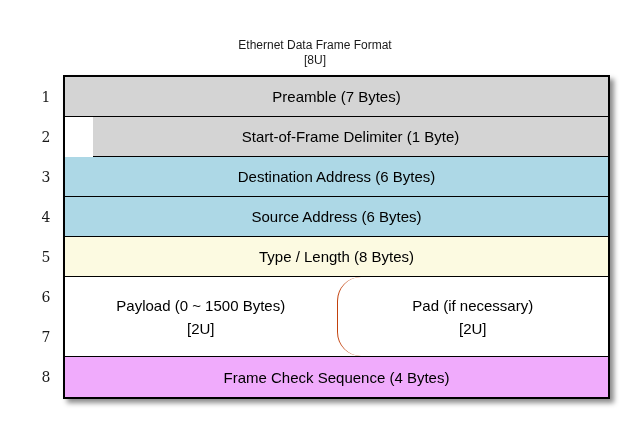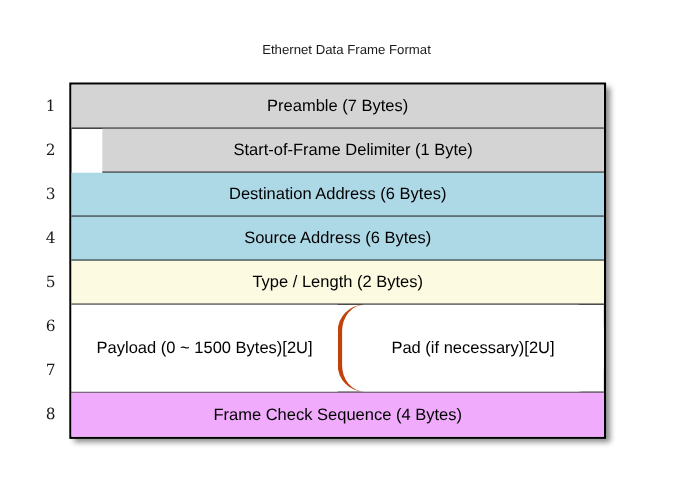--- a/index.html
+++ b/index.html
@@ -34,21 +34,21 @@
     line-height: 40px;
     text-align: center;
     font-family: "DejaVu Serif", serif;
     font-size: 14px;
     color: #1a1a1a;
   }
   .frame-table {
     position: absolute;
     left: 63px;
     top: 75px;
-    width: 488px;
+    width: 547px;
     height: 324px;
     border: 2px solid #000000;
     background: #ffffff;
     box-shadow: 4px 4px 5px rgba(0,0,0,0.45);
     display: flex;
     flex-direction: column;
   }
   .field-row {
     height: 40px;
     border-bottom: 1px solid #000000;
@@ -61,35 +61,36 @@
   .field-row--split {
     height: 80px;
     padding: 0;
     display: flex;
     flex-direction: row;
     align-items: stretch;
   }
   .split-cell {
     flex: 1 1 50%;
     display: flex;
-    flex-direction: row;
+    flex-direction: column;
     align-items: center;
     justify-content: center;
     line-height: 23px;
     font-size: 15px;
   }
-  .split-cell--right { border-left: 4px solid #c2410c; border-radius: 24px; }
+  .split-cell--right { border-left: 1px solid #c2410c; border-radius: 24px; }
 </style>
 </head>
 <body>
 
 <div class="canvas">
 
   <div class="title-block">
     <div>Ethernet Data Frame Format</div>
+    <div>[8U]</div>
   </div>
 
   <div class="row-numbers">
     <div class="row-num">1</div>
     <div class="row-num">2</div>
     <div class="row-num">3</div>
     <div class="row-num">4</div>
     <div class="row-num">5</div>
     <div class="row-num">6</div>
     <div class="row-num">7</div>
@@ -108,21 +109,21 @@
 
     <div class="field-row" style="background-color: rgb(173, 216, 230); align-items: center;">
       <span>Destination Address (6 Bytes)</span>
     </div>
 
     <div class="field-row" style="background-color: rgb(173, 216, 230); text-align: center;">
       <span>Source Address (6 Bytes)</span>
     </div>
 
     <div class="field-row" style="background-color: rgb(252, 250, 225);">
-      <span>Type / Length (2 Bytes)</span>
+      <span>Type / Length (8 Bytes)</span>
     </div>
 
     <div class="field-row field-row--split">
       <div class="split-cell" style="background-color: rgb(255, 255, 255);">
         <div>Payload (0 ~ 1500 Bytes)</div>
         <div>[2U]</div>
       </div>
       <div class="split-cell split-cell--right" style="background-color: rgb(255, 255, 255);">
         <div>Pad (if necessary)</div>
         <div>[2U]</div>

